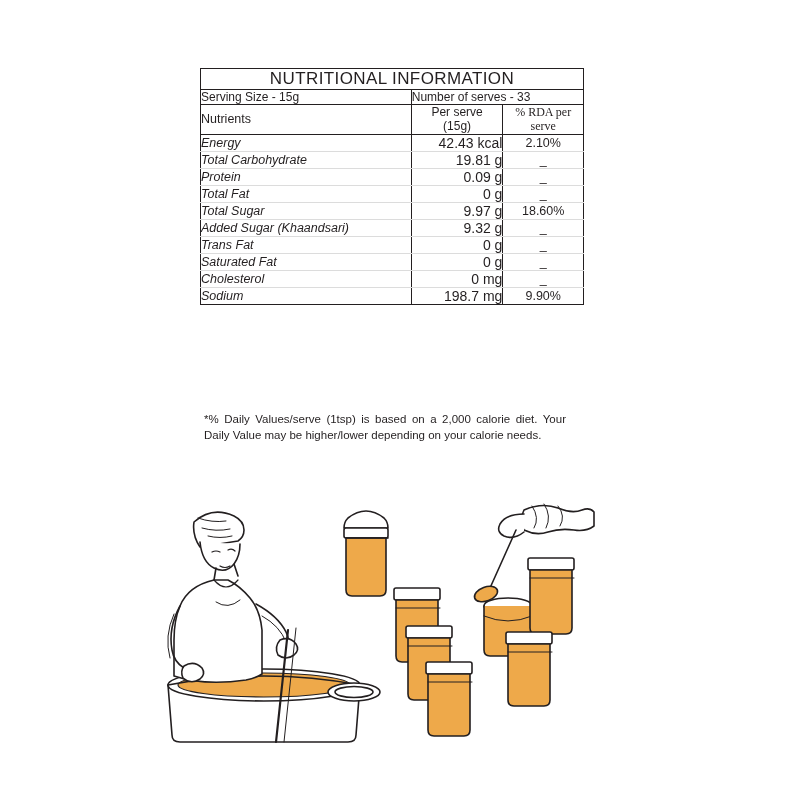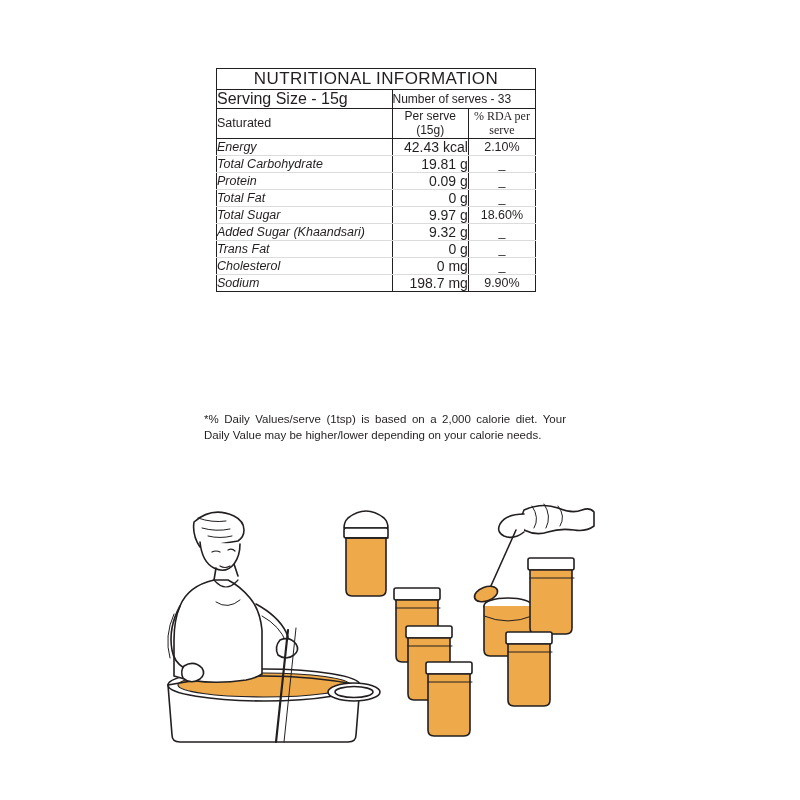--- a/index.html
+++ b/index.html
@@ -12,23 +12,23 @@
     height: 800px;
     position: relative;
     overflow: hidden;
     font-family: "Liberation Sans", sans-serif;
     color: #231f20;
   }
 
   
   #nutrition-panel {
     position: absolute;
-    left: 216px;
+    left: 200px;
     top: 68px;
-    width: 320px;
+    width: 384px;
   }
 
   table.nutri {
     border-collapse: collapse;
     width: 100%;
     font-size: 12.5px;
     color: #231f20;
   }
   table.nutri td {
     padding: 0;
@@ -40,21 +40,21 @@
     border-bottom: none;
     text-align: center;
     font-size: 17px;
     letter-spacing: 0.4px;
     padding: 6px 0 7px 0;
     font-weight: 400;
   }
 
   .serving-cell {
     border: 1px solid #231f20;
-    font-size: 16px;
+    font-size: 12px;
     padding: 5px 0 6px 10px;
   }
   .serves-cell {
     border: 1px solid #231f20;
     border-left: none;
     font-size: 12px;
     padding: 5px 0 6px 10px;
   }
 
   .hdr-nutrients {
@@ -138,21 +138,21 @@
   <table class="nutri">
     <tbody>
       <tr>
         <td class="title-cell" colspan="3">NUTRITIONAL INFORMATION</td>
       </tr>
       <tr>
         <td class="serving-cell">Serving Size - 15g</td>
         <td class="serves-cell" colspan="2">Number of serves - 33</td>
       </tr>
       <tr>
-        <td class="hdr-nutrients">Saturated</td>
+        <td class="hdr-nutrients">Nutrients</td>
         <td class="hdr-perserve">
           <span>Per serve</span><br>
           <span>(15g)</span>
         </td>
         <td class="hdr-rda">
           <span>% RDA per</span><br>
           <span>serve</span>
         </td>
       </tr>
 
@@ -185,20 +185,25 @@
         <td class="cell-name">Added Sugar (Khaandsari)</td>
         <td class="cell-val">9.32 g</td>
         <td class="cell-rda">_</td>
       </tr>
       <tr>
         <td class="cell-name">Trans Fat</td>
         <td class="cell-val">0 g</td>
         <td class="cell-rda">_</td>
       </tr>
       <tr>
+        <td class="cell-name">Saturated Fat</td>
+        <td class="cell-val">0 g</td>
+        <td class="cell-rda">_</td>
+      </tr>
+      <tr>
         <td class="cell-name">Cholesterol</td>
         <td class="cell-val">0 mg</td>
         <td class="cell-rda">_</td>
       </tr>
       <tr class="last-row">
         <td class="cell-name">Sodium</td>
         <td class="cell-val">198.7 mg</td>
         <td class="cell-rda">9.90%</td>
       </tr>
     </tbody>

